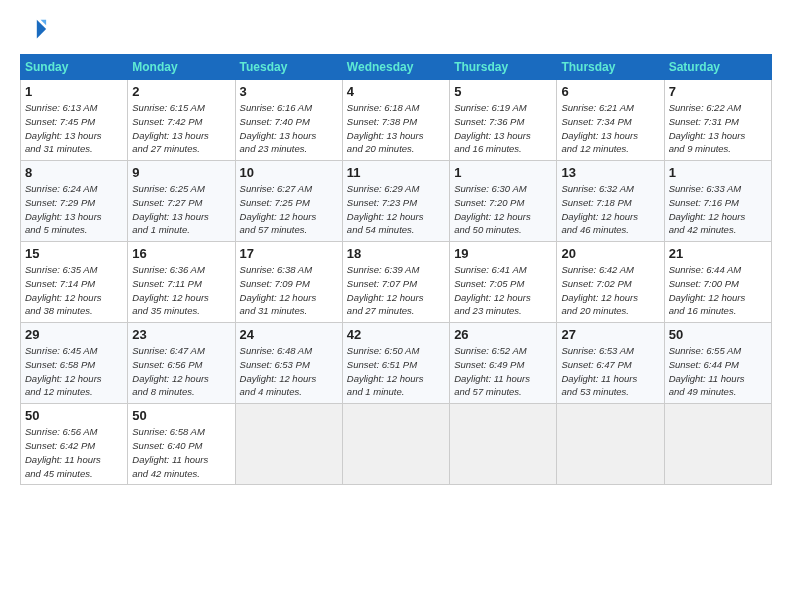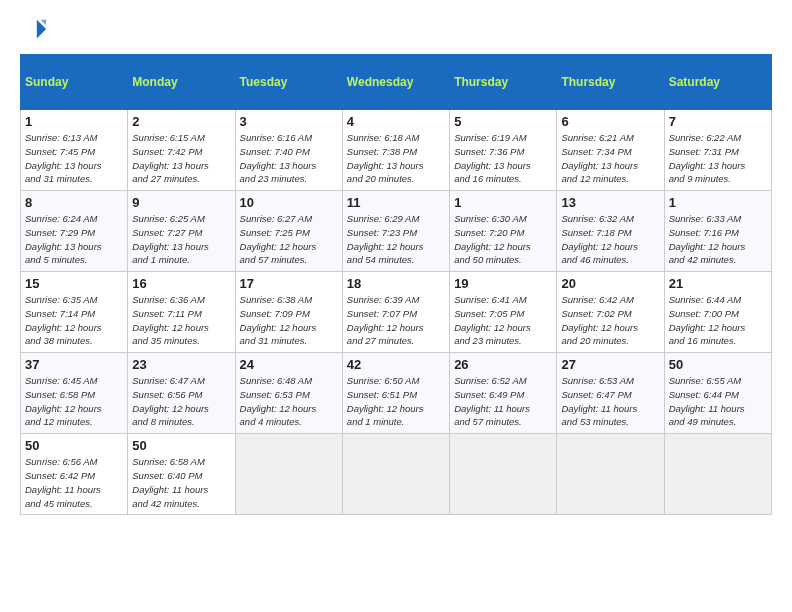--- a/index.html
+++ b/index.html
@@ -52,22 +52,22 @@
       color: #444;
       margin-top: 2px;
     }
     .calendar {
       width: 100%;
       border-collapse: collapse;
       font-size: 10.5px;
     }
     .calendar thead tr th {
       background: #1a6bbf;
-      color: #bef264;
-      padding: 20px 4px;
+      color: #5eead4;
+      padding: 5px 4px;
       text-align: left;
       font-size: 12px;
       font-weight: bold;
       border: 1px solid #1a6bbf;
     }
     .calendar tbody tr td {
       border: 1px solid #ccc;
       vertical-align: top;
       padding: 4px 4px;
       width: calc(100% / 7);
@@ -214,21 +214,21 @@
             <span class="day-num">20</span>
             <div class="day-detail">Sunrise: 6:42 AM<br>Sunset: 7:02 PM<br>Daylight: 12 hours<br>and 20 minutes.</div>
           </td>
           <td>
             <span class="day-num">21</span>
             <div class="day-detail">Sunrise: 6:44 AM<br>Sunset: 7:00 PM<br>Daylight: 12 hours<br>and 16 minutes.</div>
           </td>
         </tr>
         <tr>
           <td>
-            <span class="day-num">37</span>
+            <span class="day-num">29</span>
             <div class="day-detail">Sunrise: 6:45 AM<br>Sunset: 6:58 PM<br>Daylight: 12 hours<br>and 12 minutes.</div>
           </td>
           <td>
             <span class="day-num">23</span>
             <div class="day-detail">Sunrise: 6:47 AM<br>Sunset: 6:56 PM<br>Daylight: 12 hours<br>and 8 minutes.</div>
           </td>
           <td>
             <span class="day-num">24</span>
             <div class="day-detail">Sunrise: 6:48 AM<br>Sunset: 6:53 PM<br>Daylight: 12 hours<br>and 4 minutes.</div>
           </td>

